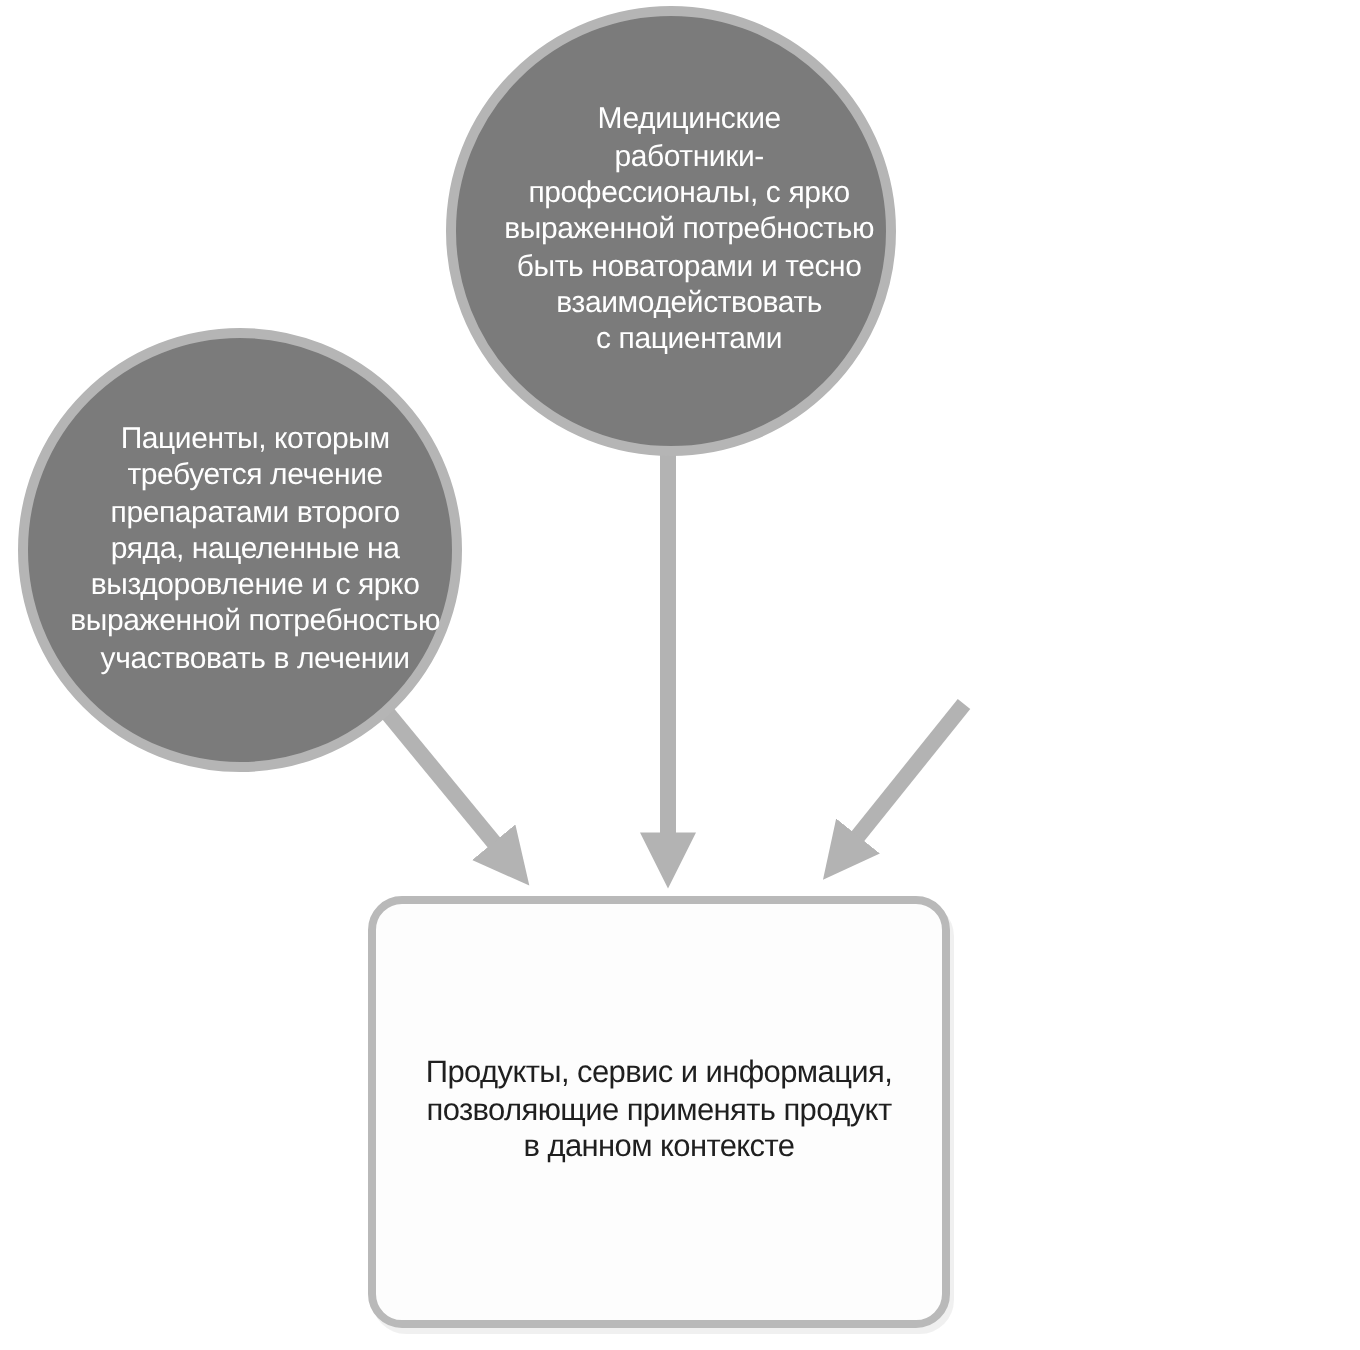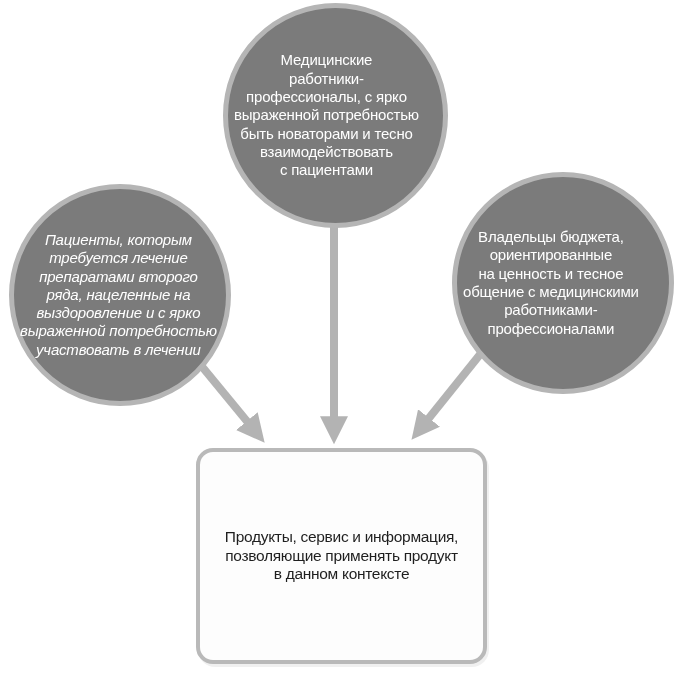--- a/index.html
+++ b/index.html
@@ -32,37 +32,37 @@
   .arrows-layer line { stroke: var(--arrow); }
   .arrows-layer .head { fill: var(--arrow); }
   .node-circle {
     position: absolute;
     border-radius: 50%;
     background: var(--circle-fill);
     border: 5px solid var(--circle-ring);
     color: var(--circle-text);
     display: flex;
     align-items: center;
-    justify-content: flex-start;
+    justify-content: flex-end;
     text-align: center;
     z-index: 2;
   }
   .node-circle .circle-text {
     white-space: pre-line;
     font-size: 15px;
     line-height: 1.22;
     letter-spacing: -0.2px;
     padding: 0 6px;
   }
   .circle-hcp   { left: 223px; top: 3px;   width: 225px; height: 225px; }
-  .circle-patients { left: 9px;  top: 184px; width: 222px; height: 222px; font-style: italic; }
+  .circle-patients { left: 9px;  top: 164px; width: 222px; height: 222px; }
   .circle-budget  { left: 452px; top: 172px; width: 222px; height: 222px; }
   .offer-box {
     position: absolute;
-    left: 196px; top: 448px;
+    left: 184px; top: 448px;
     width: 291px; height: 216px;
     background: var(--box-fill);
     border: 4px solid var(--box-border);
     border-radius: 17px;
     box-shadow: 2px 3px 0 rgba(0,0,0,0.06);
     display: flex;
     flex-direction: column;
     align-items: center;
     justify-content: center;
     gap: 9px;
@@ -107,28 +107,20 @@
   <div class="node-circle circle-hcp">
     <div class="circle-text">Медицинские
 работники-
 профессионалы, с ярко
 выраженной потребностью
 быть новаторами и тесно
 взаимодействовать
 с пациентами</div>
   </div>
 
-  <div class="node-circle circle-budget">
-    <div class="circle-text">Владельцы бюджета,
-ориентированные
-на ценность и тесное
-общение с медицинскими
-работниками-
-профессионалами</div>
-  </div>
 
   <div class="offer-box">
     <p class="offer-paragraph">Продукты, сервис и информация,
 позволяющие применять продукт
 в данном контексте</p>
   </div>
 
 </div>
 
 </body></html>

